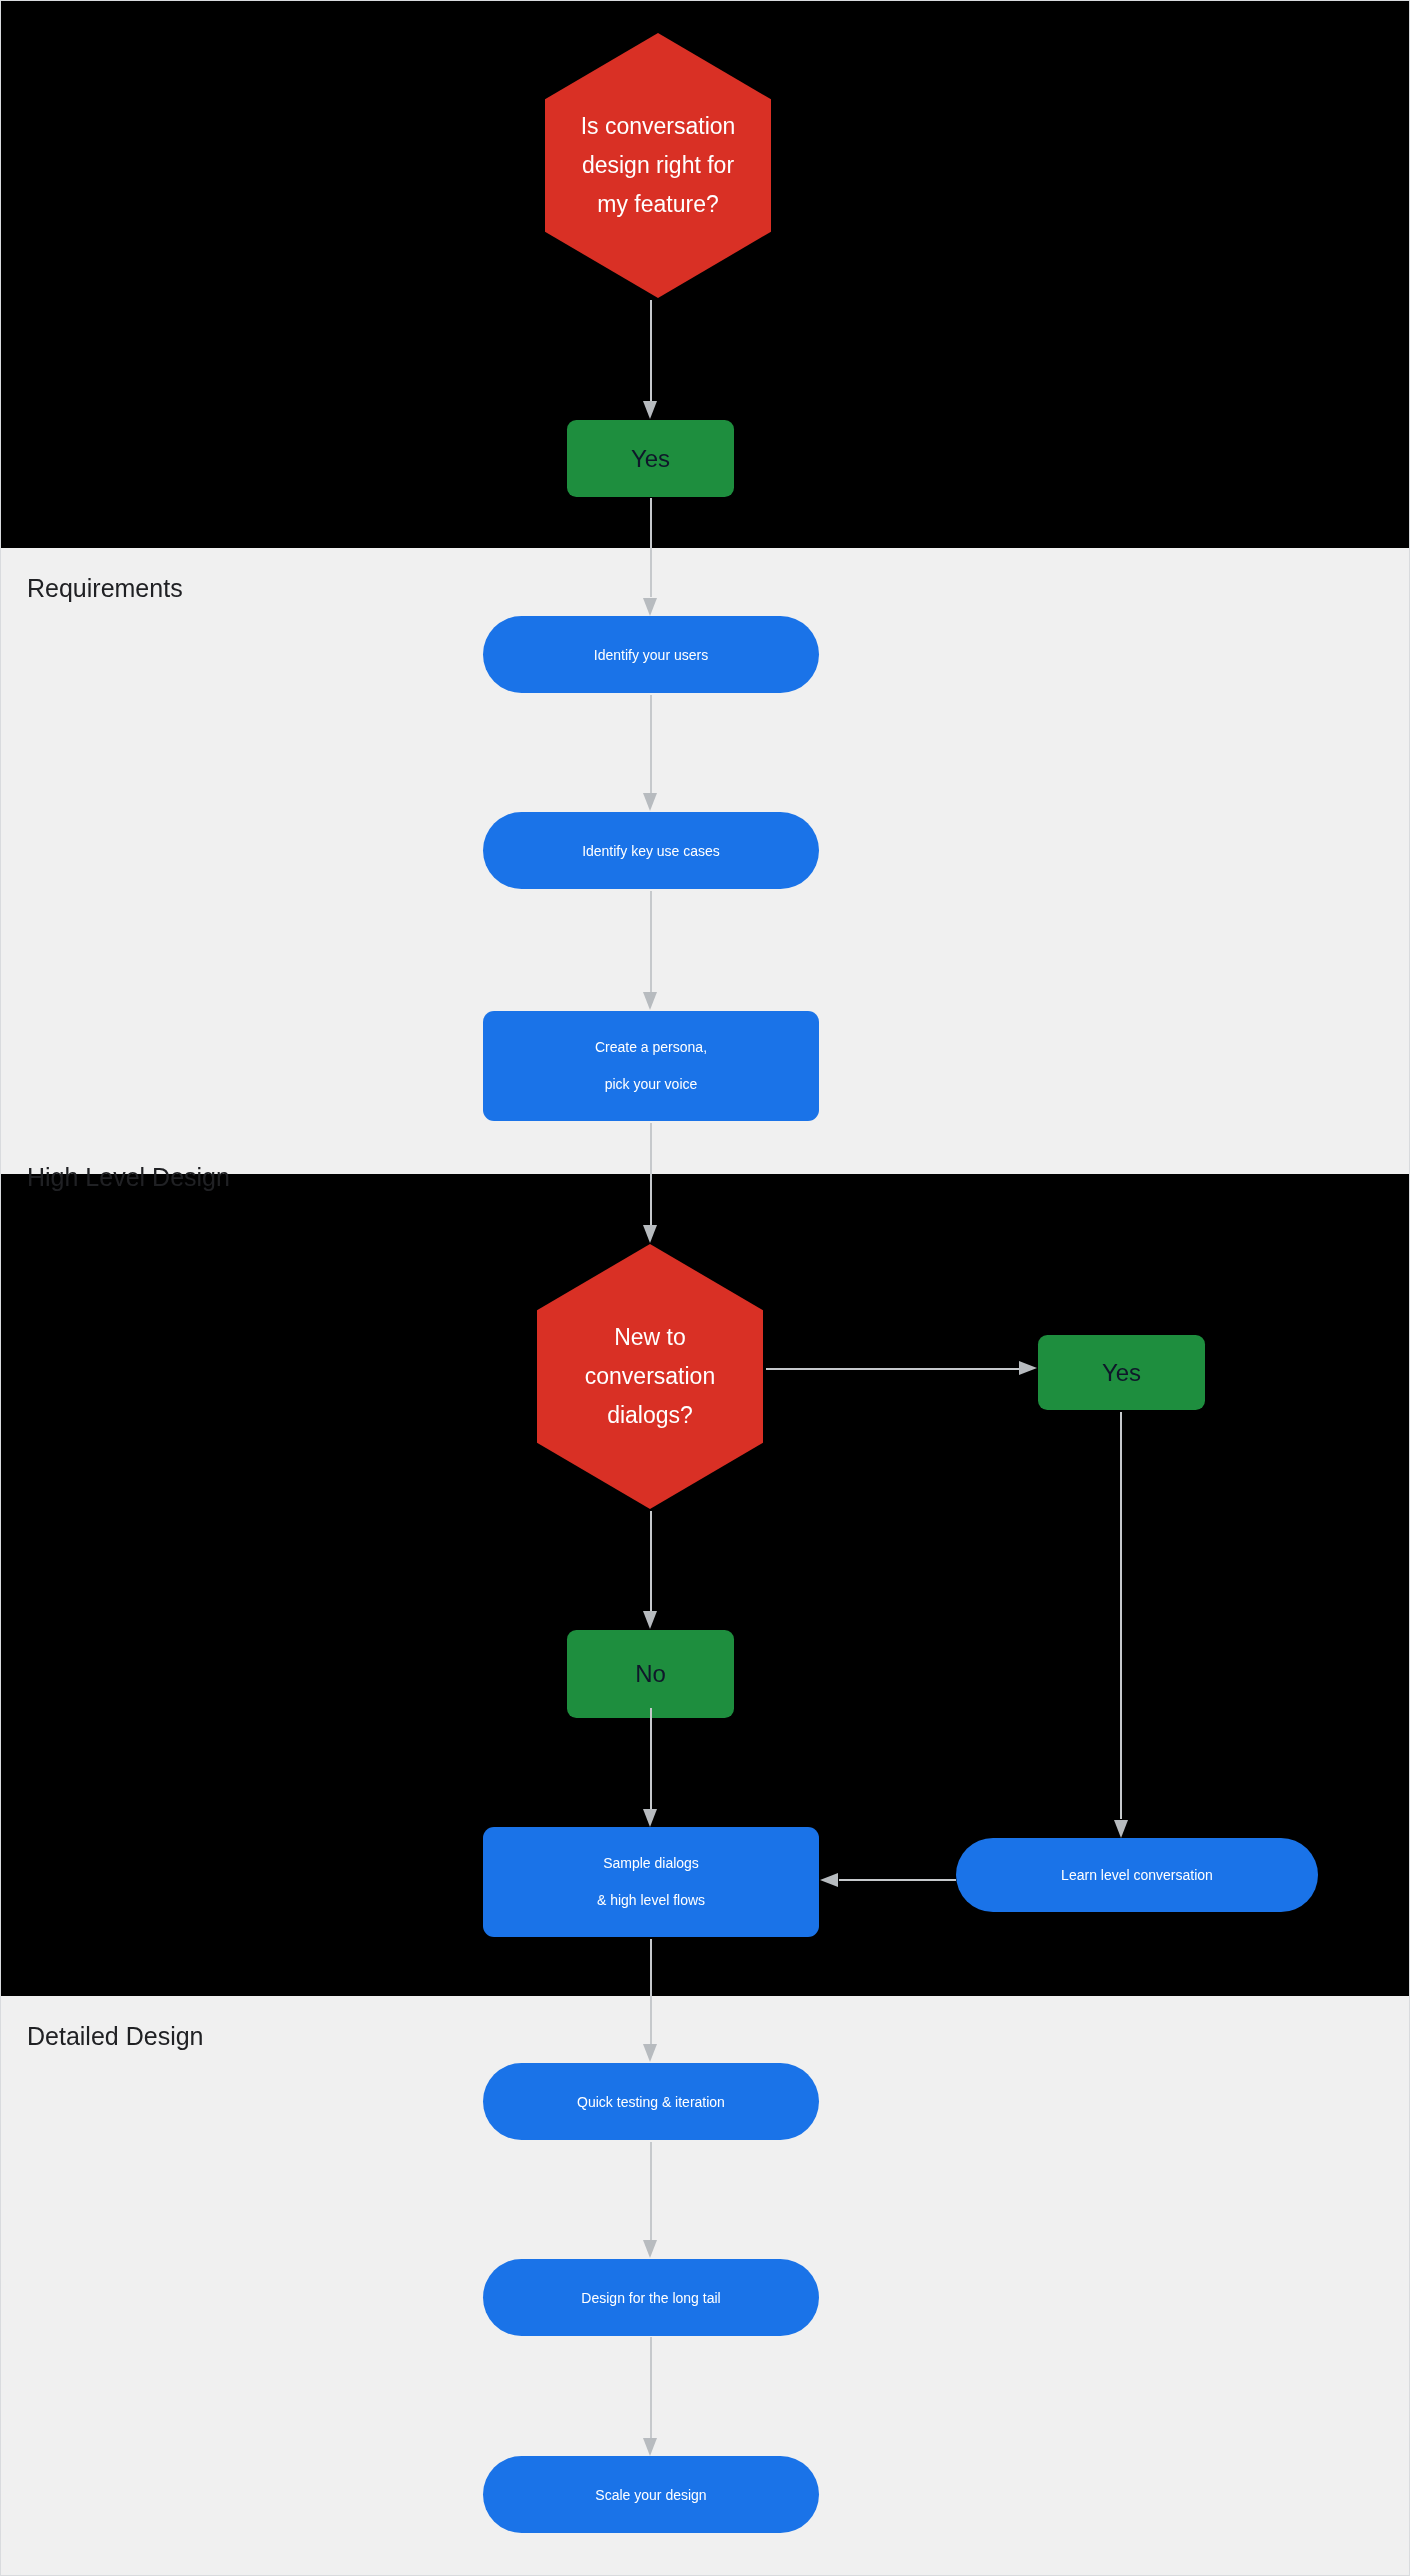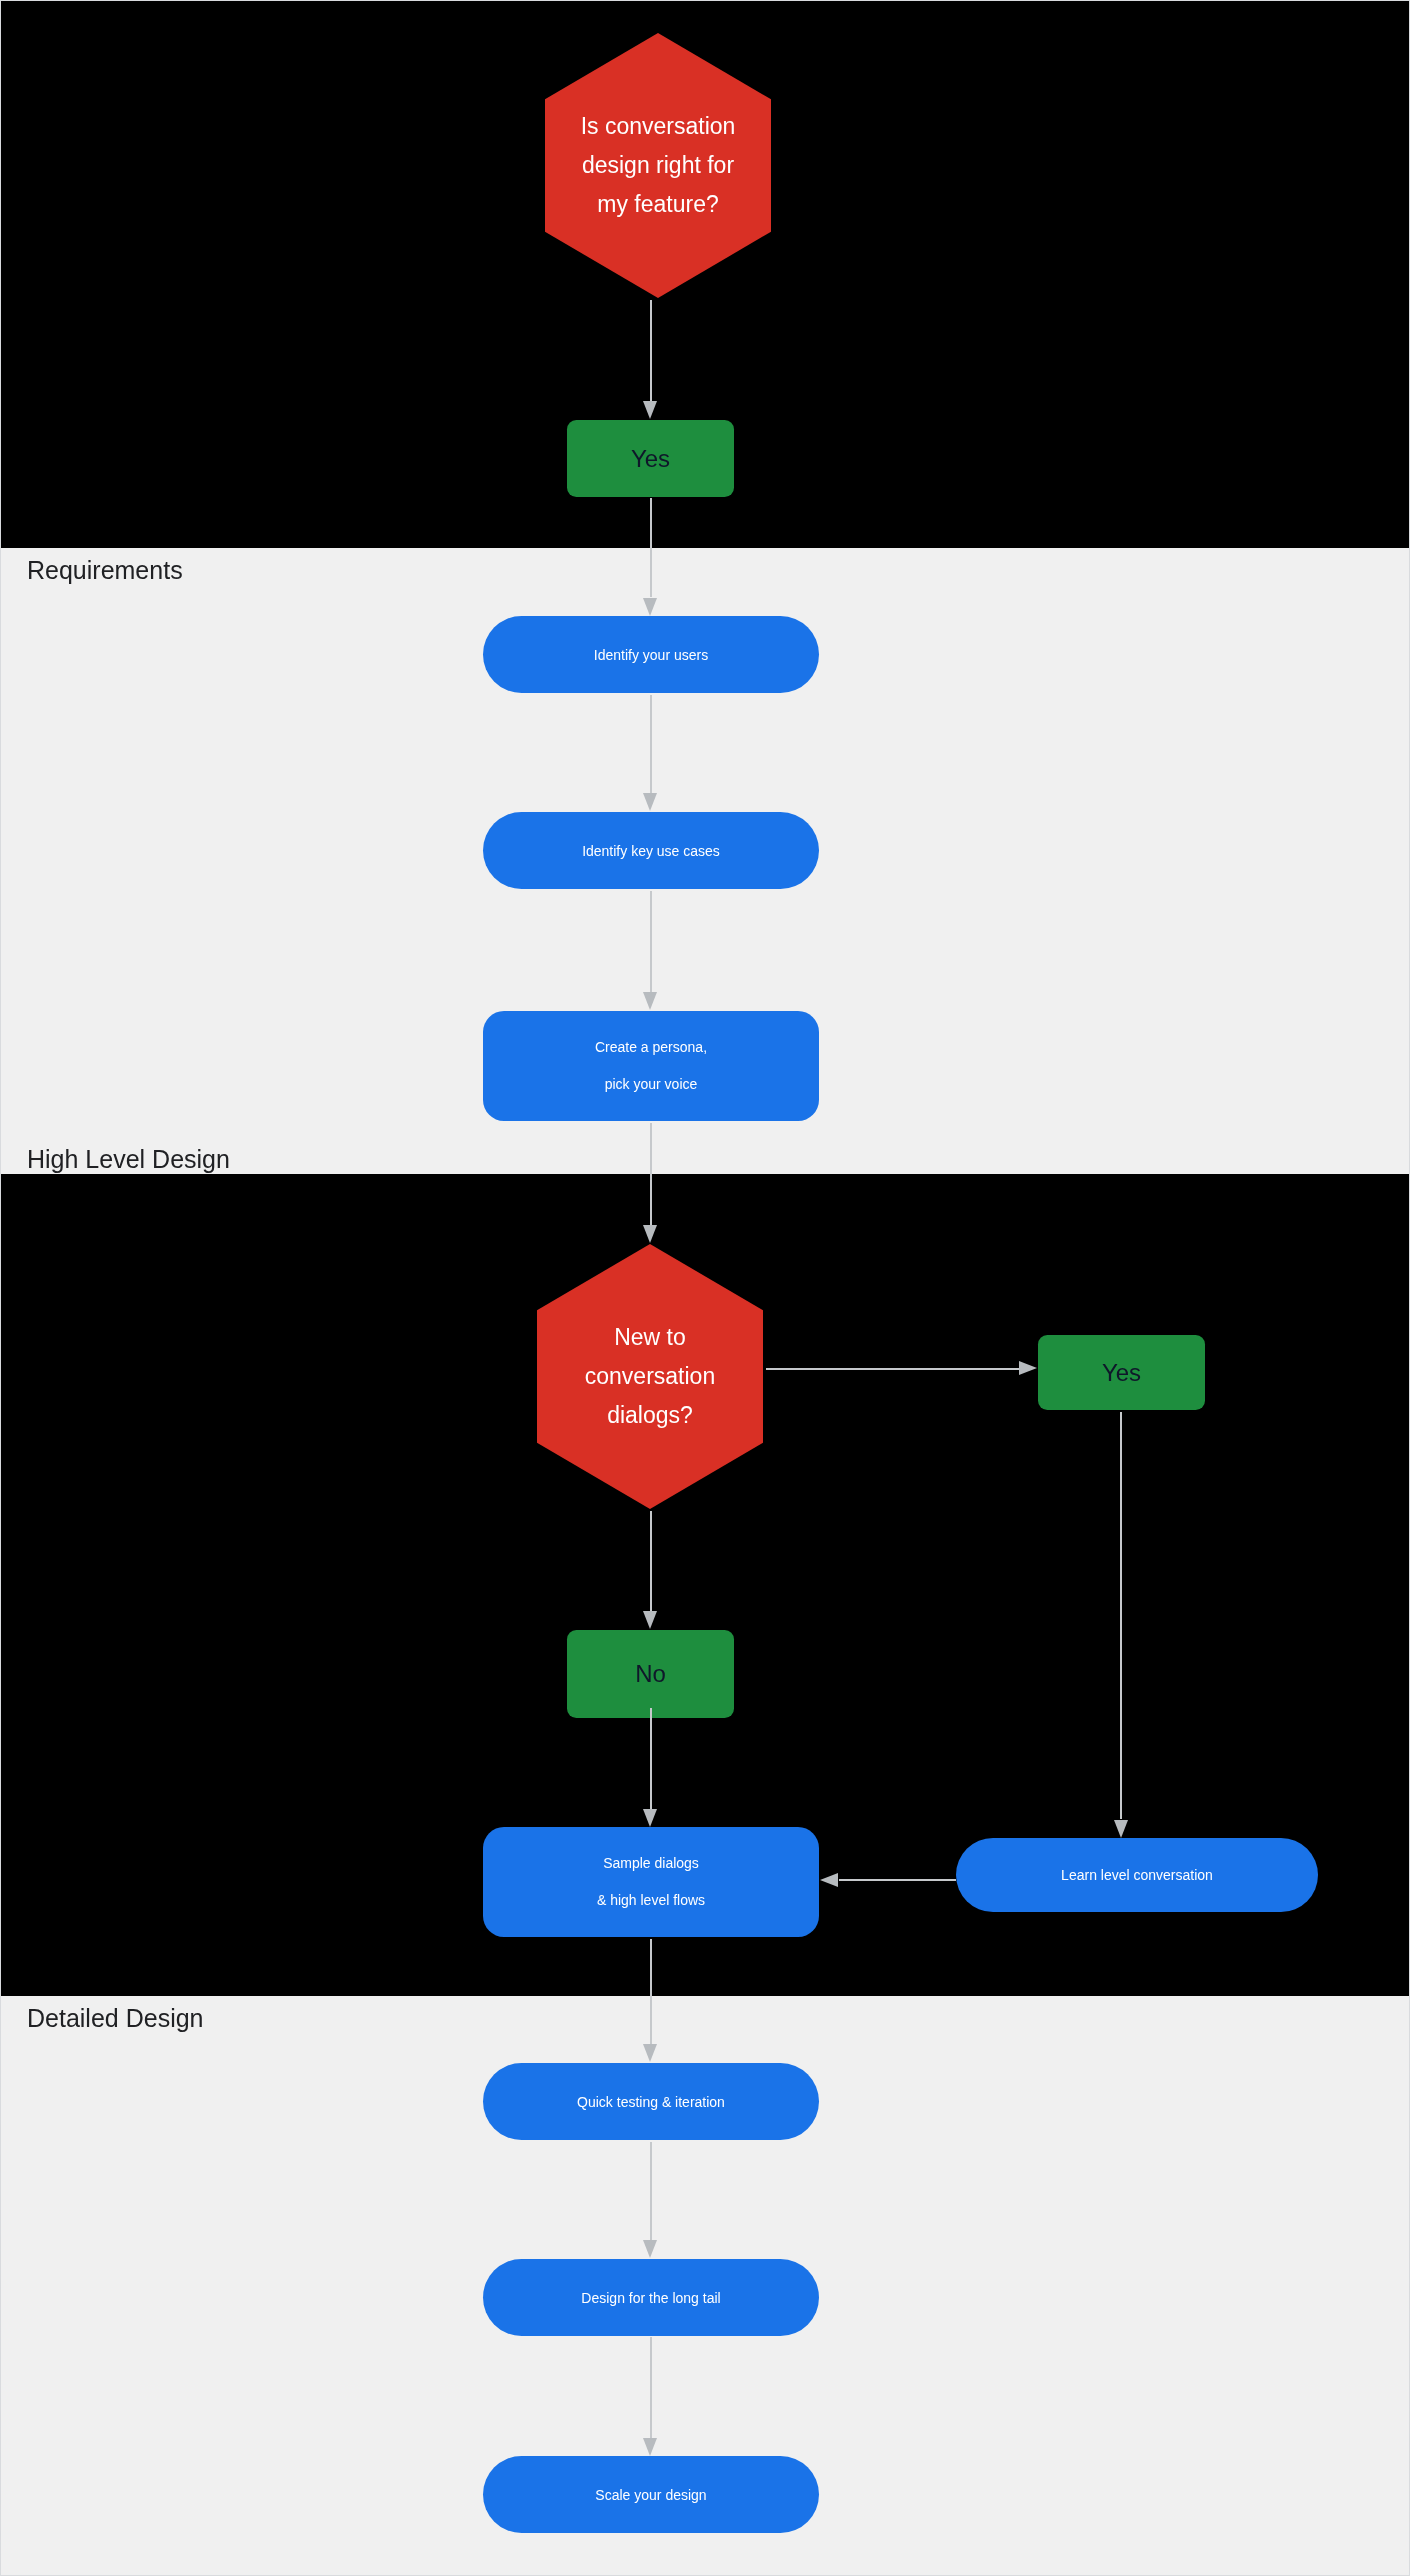--- a/index.html
+++ b/index.html
@@ -13,20 +13,21 @@
     font-family:"Liberation Sans", sans-serif;
   }
   .band{position:absolute;left:0;width:100%;}
   .band.light{background:var(--section-light,#F0F0F0);}
   .band.dark{background:var(--section-dark,#000);}
   .section-label{
     position:absolute;left:26px;
     font-size:25px;line-height:32px;
     color:var(--label-text,#202124);
     white-space:nowrap;
+    margin-top:18px;
   }
   .hex{
     position:absolute;width:226px;height:265px;
     background:var(--decision-red,#D93025);
     clip-path:polygon(50% 0%,100% 25%,100% 75%,50% 100%,0% 75%,0% 25%);
     display:flex;align-items:center;justify-content:center;
     text-align:center;color:#fff;
     font-size:23px;line-height:39px;font-weight:500;
     white-space:pre-line;
   }
@@ -38,21 +39,21 @@
     color:#0f172a;font-size:24px;font-weight:500;
   }
   .pill{
     position:absolute;width:336px;height:77px;
     background:var(--step-blue,#1A73E8);
     border-radius:39px;
     display:flex;align-items:center;justify-content:center;
     text-align:center;color:#fff;font-size:14px;font-weight:500;
     white-space:pre-line;
   }
-  .pill.two-line{height:110px;border-radius:21px;line-height:37px;}
+  .pill.two-line{height:110px;border-radius:11px;line-height:37px;}
   .pill.wide{width:362px;height:74px;border-radius:37px;left:955px;}
   .vline{position:absolute;width:1.9px;background:var(--arrow,#C6C9CC);}
   .hline{position:absolute;height:1.9px;background:var(--arrow,#C6C9CC);}
   .head-down{
     position:absolute;width:0;height:0;
     border-left:7.4px solid transparent;border-right:7.4px solid transparent;
     border-top:18.6px solid var(--arrow-head,#B7BBBF);
   }
   .head-right{
     position:absolute;width:0;height:0;

